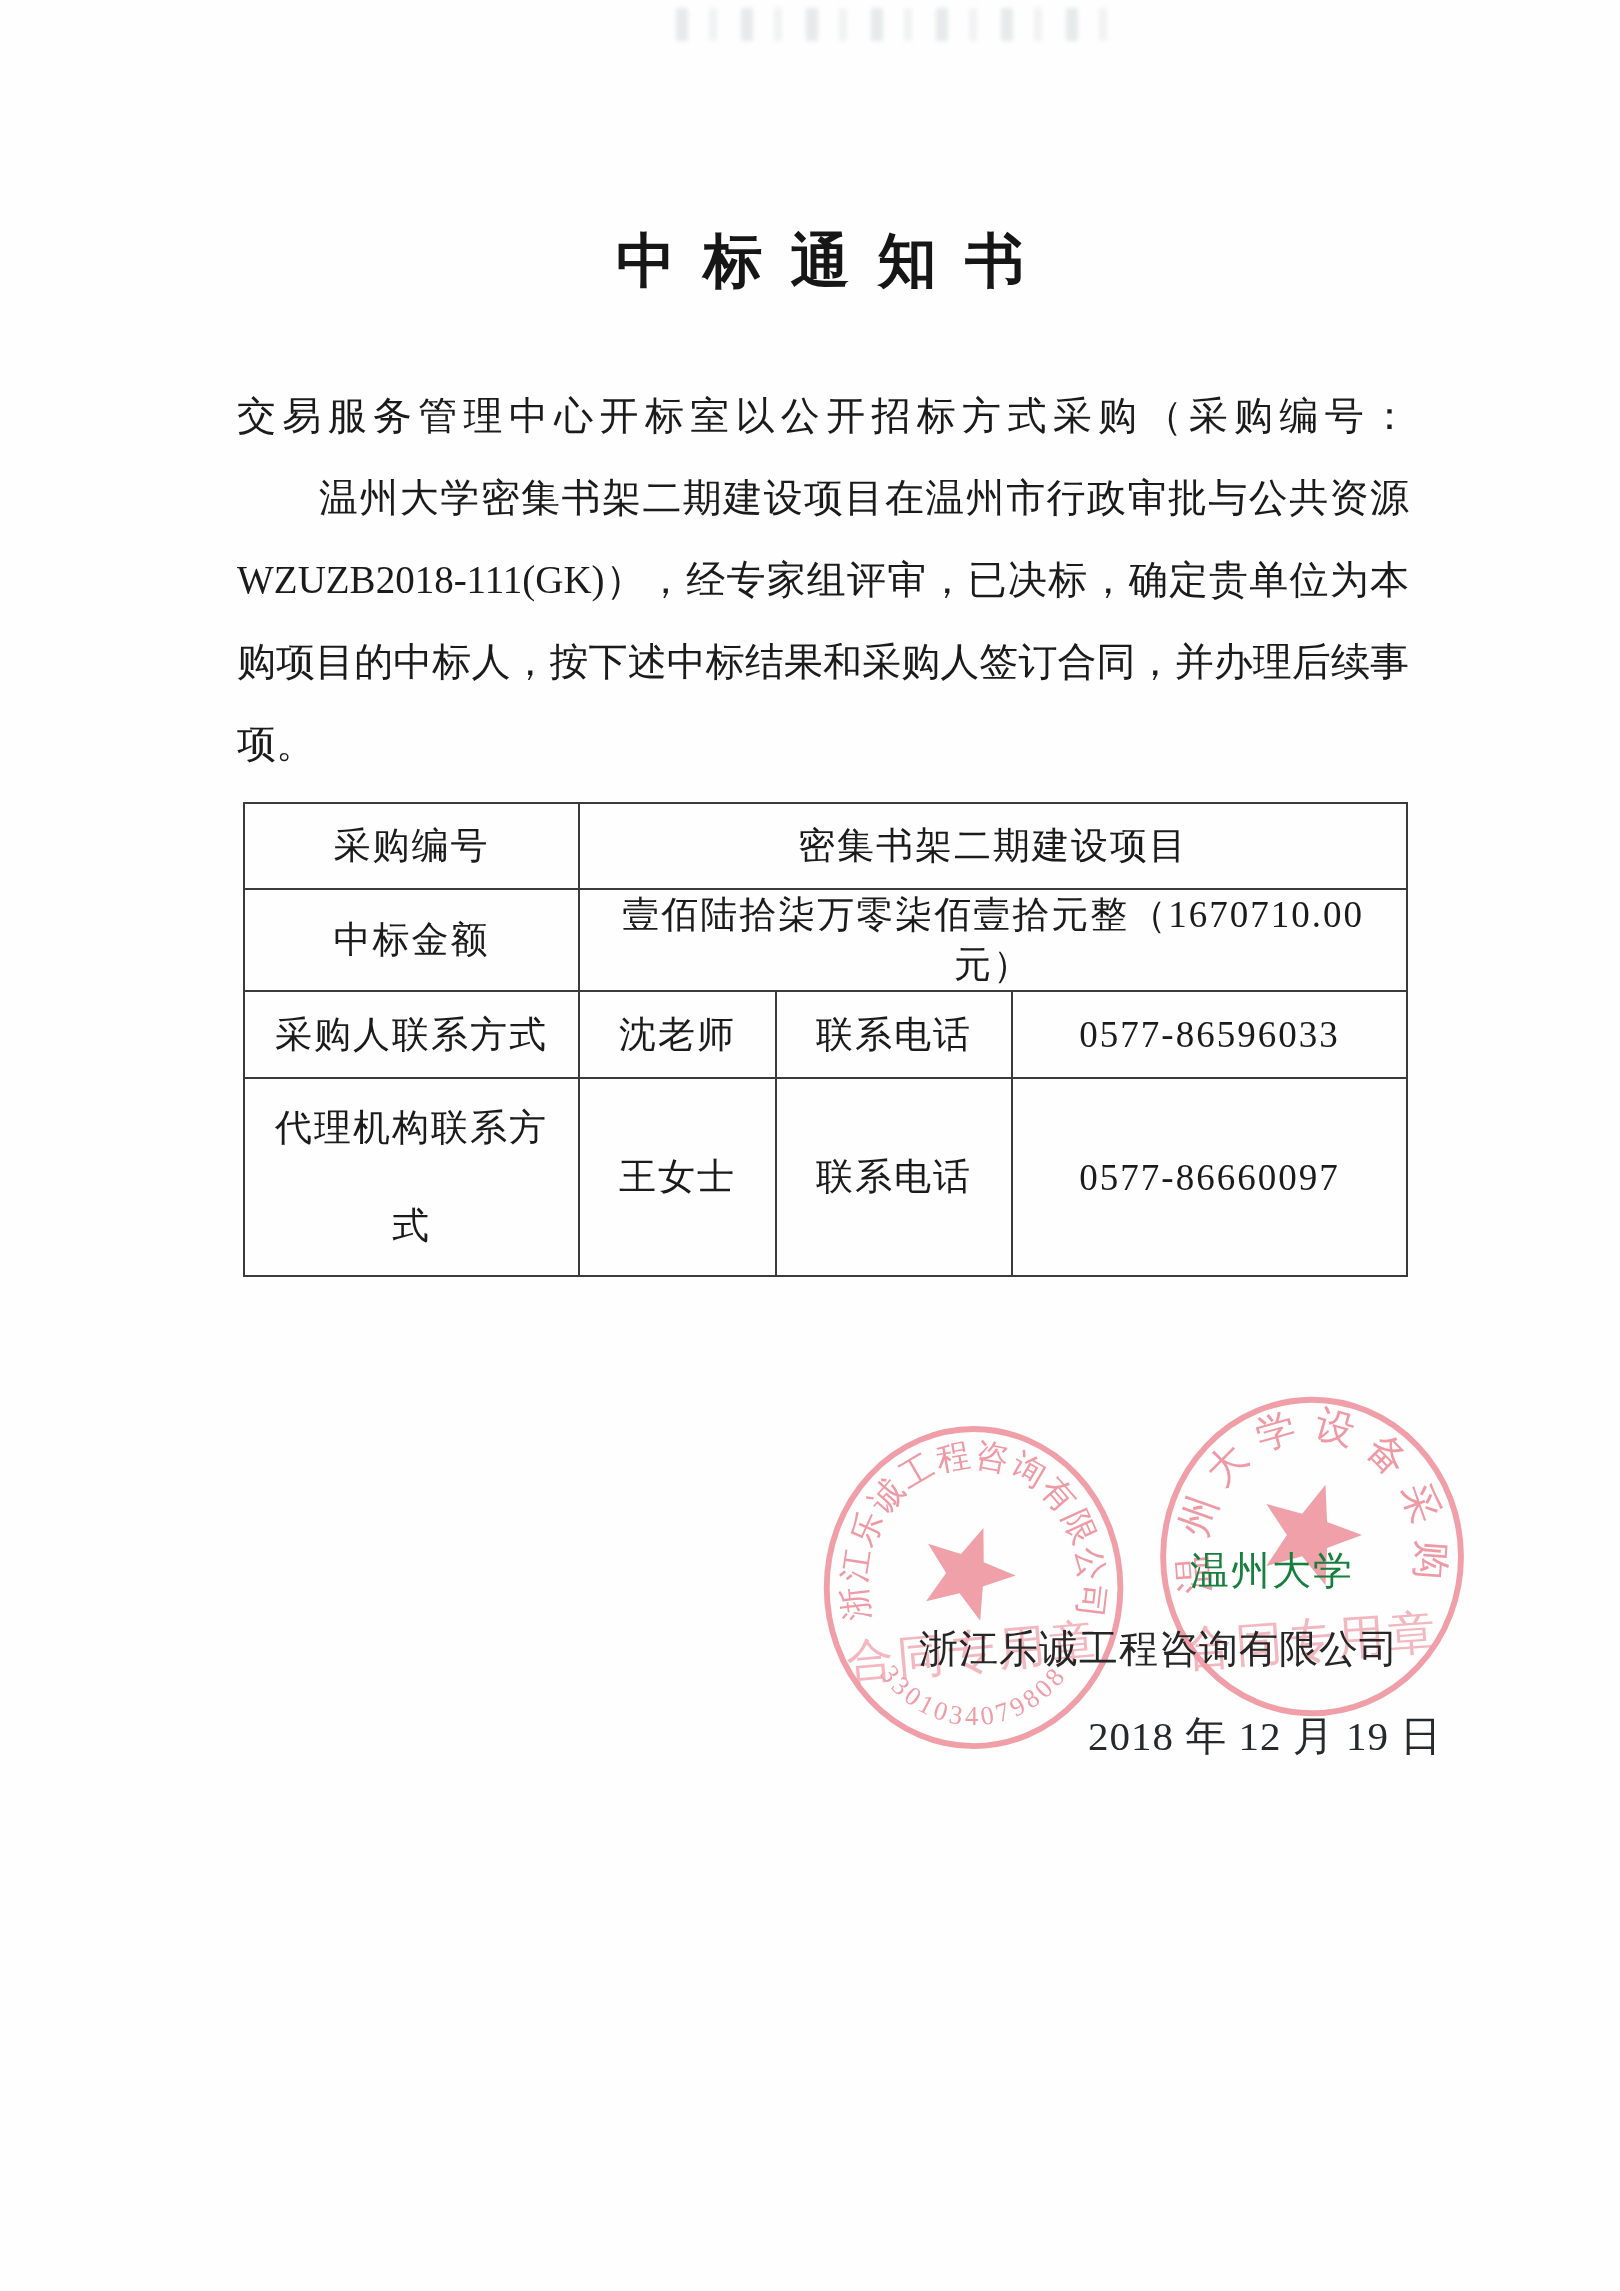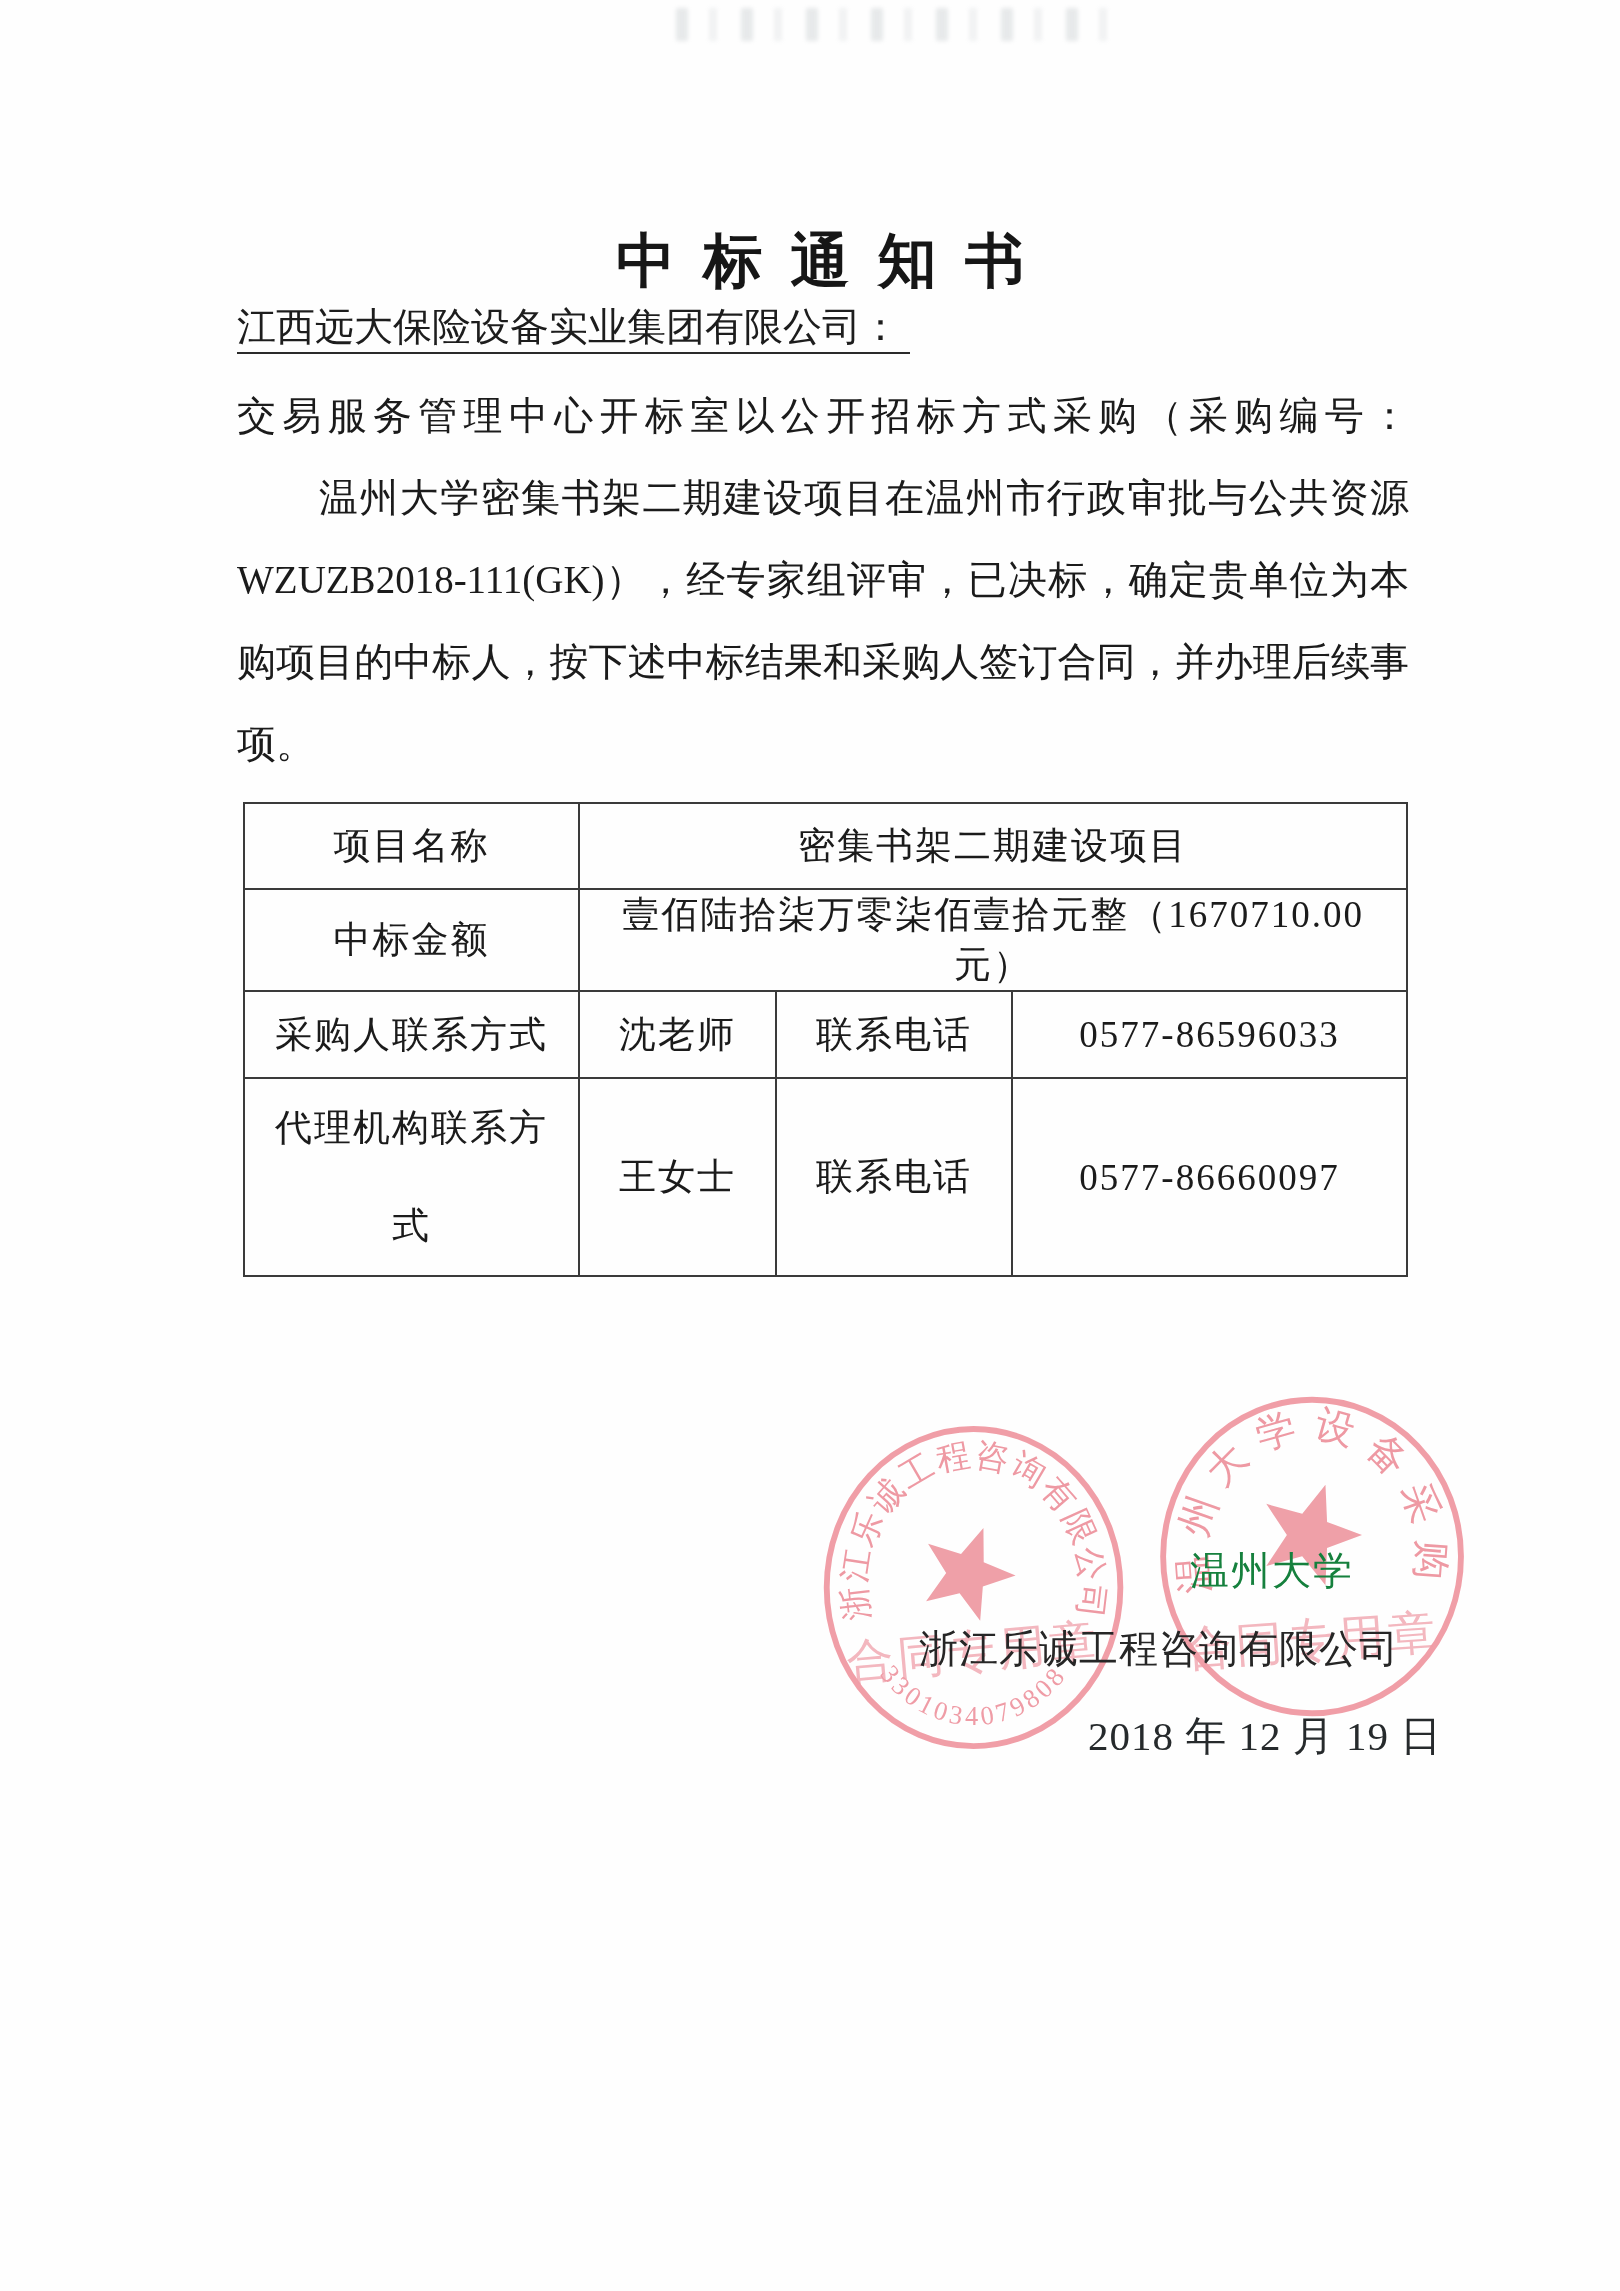--- a/index.html
+++ b/index.html
@@ -85,42 +85,39 @@
 </style>
 </head>
 <body>
 
 <div id="page">
 
   <div class="scan-noise"></div>
 
   <div class="doc-title">中 标 通 知 书</div>
 
-  <div class="addressee">
-    <span>江西远大保险设备实业集团有限公司：</span>
-  </div>
 
   <div class="body-par">
     <div class="ln">交易服务管理中心开标室以公开招标方式采购（采购编号：</div>
     <div class="ln indent">温州大学密集书架二期建设项目在温州市行政审批与公共资源</div>
     <div class="ln">WZUZB2018-111(GK)），经专家组评审，已决标，确定贵单位为本次采</div>
     <div class="ln">购项目的中标人，按下述中标结果和采购人签订合同，并办理后续事</div>
     <div class="ln last">项。</div>
   </div>
 
   <table class="award-table">
     <colgroup>
       <col style="width:335px">
         <col style="width:197px">
         <col style="width:236px">
         <col style="width:395px">
     </colgroup>
     <tbody>
       <tr>
-        <td style="height:84px">项目名称</td>
+        <td style="height:84px">采购编号</td>
         <td colspan="3">密集书架二期建设项目</td>
       </tr>
       <tr>
         <td style="height:87px">中标金额</td>
         <td colspan="3">壹佰陆拾柒万零柒佰壹拾元整（1670710.00 元）</td>
       </tr>
       <tr>
         <td style="height:85px">采购人联系方式</td>
         <td>沈老师</td>
         <td>联系电话</td>

